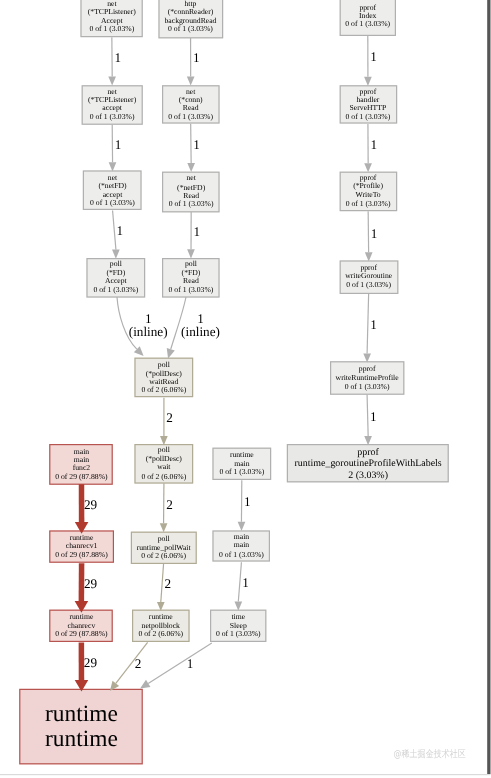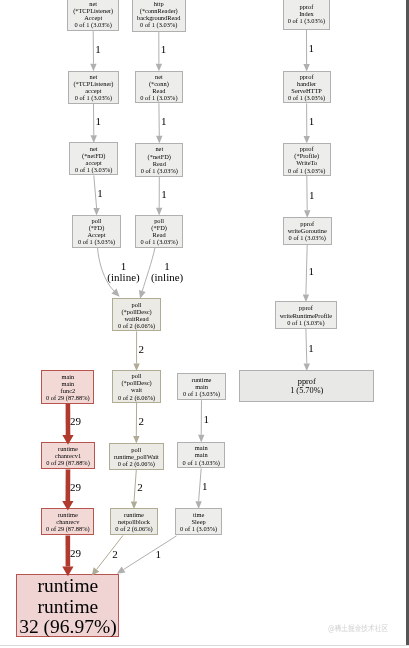--- a/index.html
+++ b/index.html
@@ -207,21 +207,22 @@
       <span class="ln">wait</span>
       <span class="ln">0 of 2 (6.06%)</span>
     </div>
   <div class="node" id="n17" style="left:177.2px;top:372.6px;width:48.7px;height:27.6px;font-size:6.4px;line-height:7.10px;background:#ededeb;border:1px solid #b0b0b0;padding-top:0.00px;">
       <span class="ln">runtime</span>
       <span class="ln">main</span>
       <span class="ln">0 of 1 (3.03%)</span>
     </div>
   <div class="node" id="n18" style="left:239.1px;top:370.2px;width:135.3px;height:32.2px;font-size:8.3px;line-height:9.60px;background:#e8e8e7;border:1px solid #b0b0b0;padding-top:0.00px;">
       <span class="ln">pprof</span>
-      <span class="ln">1 (5.70%)</span>
+      <span class="ln">runtime_goroutineProfileWithLabels</span>
+      <span class="ln">2 (3.03%)</span>
     </div>
   <div class="node" id="n19" style="left:41.4px;top:442.4px;width:53.2px;height:27.0px;font-size:6.4px;line-height:7.10px;background:#f2d9d6;border:1.3px solid #b85450;padding-top:0.00px;">
       <span class="ln">runtime</span>
       <span class="ln">chanrecv1</span>
       <span class="ln">0 of 29 (87.88%)</span>
     </div>
   <div class="node" id="n20" style="left:108.6px;top:442.8px;width:55.5px;height:27.0px;font-size:6.4px;line-height:7.10px;background:#ebeae4;border:1px solid #b0ab94;padding-top:0.00px;">
       <span class="ln">poll</span>
       <span class="ln">runtime_pollWait</span>
       <span class="ln">0 of 2 (6.06%)</span>
@@ -242,21 +243,20 @@
       <span class="ln">0 of 2 (6.06%)</span>
     </div>
   <div class="node" id="n24" style="left:174.8px;top:508.1px;width:47.6px;height:26.6px;font-size:6.4px;line-height:7.10px;background:#ededeb;border:1px solid #b0b0b0;padding-top:0.00px;">
       <span class="ln">time</span>
       <span class="ln">Sleep</span>
       <span class="ln">0 of 1 (3.03%)</span>
     </div>
   <div class="node" id="n25" style="left:16.3px;top:574.0px;width:103.2px;height:62.8px;font-size:19.5px;line-height:20.90px;background:#f0d4d3;border:1.3px solid #b85450;padding-top:3.20px;">
       <span class="ln">runtime</span>
       <span class="ln">runtime</span>
-      <span class="ln">32 (96.97%)</span>
     </div>
   <div class="elabel" style="left:96.83px;top:43.80px;transform:none;">
       <span class="el">1</span>
     </div>
   <div class="elabel" style="left:162.32px;top:44.10px;transform:none;">
       <span class="el">1</span>
     </div>
   <div class="elabel" style="left:310.03px;top:43.15px;transform:none;">
       <span class="el">1</span>
     </div>

